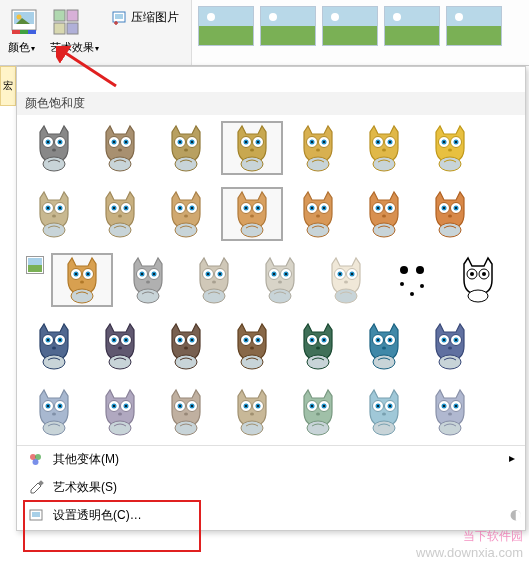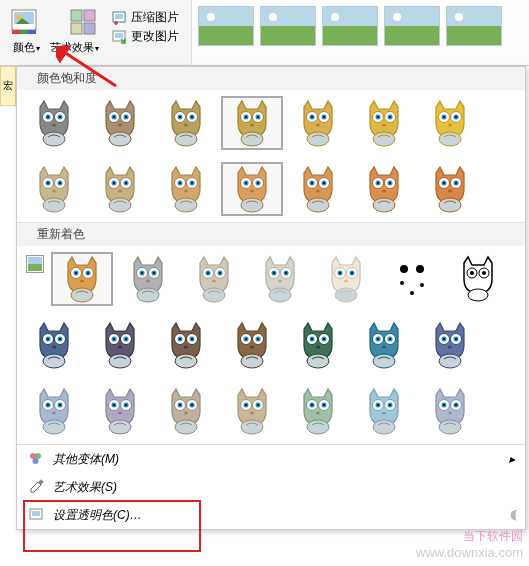--- a/index.html
+++ b/index.html
@@ -1,47 +1,47 @@
 <!DOCTYPE html>
 <html><head>
   <meta charset="utf-8">
   <style>
     * { margin: 0; padding: 0; box-sizing: border-box; }
     body { font-family: "Microsoft YaHei", sans-serif; font-size: 12px; background: #fff; width: 529px; height: 566px; overflow: hidden; position: relative; }
     
     .ribbon-top { display: flex; background: #f5f5f5; border-bottom: 1px solid #ccc; height: 66px; }
     .ribbon-left { display: flex; padding: 4px 0 0 4px; }
-    .ribbon-btn { display: flex; flex-direction: column; align-items: flex-end; padding: 2px 4px; margin-right: 2px; cursor: pointer; }
+    .ribbon-btn { display: flex; flex-direction: column; align-items: flex-start; padding: 2px 4px; margin-right: 2px; cursor: pointer; }
     .ribbon-btn-icon { width: 32px; height: 32px; display: flex; align-items: center; justify-content: center; }
     .ribbon-btn-label { font-size: 11px; margin-top: 2px; }
     .dropdown-arrow { font-size: 8px; margin-left: 1px; }
     
     .ribbon-small-btns { display: flex; flex-direction: column; padding: 4px 2px; }
     .ribbon-small-btn { display: flex; align-items: center; padding: 1px 4px; cursor: pointer; white-space: nowrap; }
     .ribbon-small-btn-icon { width: 16px; height: 16px; margin-right: 4px; display: flex; align-items: center; justify-content: center; }
     
     .gallery { display: flex; background: #fdfdfd; padding: 6px; gap: 6px; border-left: 1px solid #ddd; margin-left: 6px; flex: 1; }
     .gallery-thumb { width: 56px; height: 40px; border: 1px solid #b8c8d8; background: linear-gradient(to bottom, #b8d8e8 50%, #7ab055 50%); position: relative; }
     .gallery-thumb::before { content: ''; position: absolute; top: 6px; left: 8px; width: 8px; height: 8px; border-radius: 50%; background: #fff; }
     
     .dropdown-panel { background: #fff; border: 1px solid #ccc; box-shadow: 2px 2px 6px rgba(0,0,0,0.2); width: 510px; margin-left: 16px; position: relative; }
     
-    .section-header { background: #f3f3f3; padding: 3px 20px; font-size: 12px; color: #444; border-top: 1px solid #e0e0e0; }
+    .section-header { background: #f3f3f3; padding: 3px 8px; font-size: 12px; color: #444; border-top: 1px solid #e0e0e0; margin-top: 25px; }
     .section-header:first-child { border-top: none; }
     
     .thumb-row { display: flex; padding: 6px 6px; gap: 4px; flex-wrap: wrap; }
     .preset-indicator { width: 16px; height: 16px; border: 1px solid #fff; outline: 1px solid #999; background: linear-gradient(to bottom, #a8d0e8 50%, #7ab055 50%); margin: 4px 4px 0 4px; align-self: flex-start; }
     
     .color-thumb { width: 62px; height: 54px; border: 1px solid transparent; display: flex; align-items: center; justify-content: center; cursor: pointer; }
     .color-thumb.selected { border: 2px solid #aaa; background: #f8f8f8; }
     
     .cat-pic { width: 48px; height: 48px; position: relative; }
     
     .menu-items { border-top: 1px solid #e0e0e0; }
-    .menu-item { display: flex; align-items: center; padding: 5px 10px; cursor: pointer; font-style: italic; }
+    .menu-item { display: flex; padding: 5px 10px; cursor: pointer; }
     .menu-item-icon { width: 18px; height: 18px; margin-right: 8px; display: flex; align-items: center; justify-content: center; }
     
     .arrow-annotation { position: absolute; top: 46px; left: 56px; pointer-events: none; z-index: 10; }
     .red-box { position: absolute; border: 2px solid #e02020; pointer-events: none; z-index: 5; }
     
     .watermark { position: absolute; bottom: 6px; right: 6px; text-align: right; opacity: 0.6; pointer-events: none; }
     .watermark-logo { font-size: 24px; color: #888; }
     .watermark-text { font-size: 12px; color: #ec4899; }
     .watermark-url { font-size: 13px; color: #aaa; }
     
@@ -81,30 +81,20 @@
       <div class="ribbon-small-btn">
         <div class="ribbon-small-btn-icon">
             <svg width="14" height="14" viewBox="0 0 14 14">
               <rect x="1" y="1" width="12" height="10" fill="#fff" stroke="#4080c0"></rect>
               <rect x="3" y="3" width="8" height="5" fill="#a8d0e8"></rect>
               <path d="M2,12 L6,12 M4,10 L4,14" stroke="#c04040" stroke-width="1.5"></path>
             </svg>
           </div>
         <span>压缩图片</span>
       </div>
-      <div class="ribbon-small-btn">
-        <div class="ribbon-small-btn-icon">
-            <svg width="14" height="14" viewBox="0 0 14 14">
-              <rect x="1" y="1" width="12" height="10" fill="#fff" stroke="#888"></rect>
-              <rect x="3" y="3" width="8" height="5" fill="#a8d0e8"></rect>
-              <path d="M9,9 L13,13 M13,9 L13,13 L9,13" stroke="#40a040" stroke-width="1.5" fill="none"></path>
-            </svg>
-          </div>
-        <span>更改图片</span>
-      </div>
     </div>
   </div>
   <div class="gallery">
     <div class="gallery-thumb"></div>
     <div class="gallery-thumb"></div>
     <div class="gallery-thumb"></div>
     <div class="gallery-thumb"></div>
     <div class="gallery-thumb"></div>
   </div>
 </div>
@@ -308,21 +298,20 @@
             <circle cx="30" cy="18" r="2.5" fill="#2090c8"></circle>
     <circle cx="18" cy="18" r="1" fill="#000"></circle>
             <circle cx="30" cy="18" r="1" fill="#000"></circle>
     <ellipse cx="24" cy="26" rx="2" ry="1.5" fill="#b06020"></ellipse>
     <ellipse cx="24" cy="40" rx="11" ry="7" fill="#c8d4d8" stroke="#b06020"></ellipse>
     <path d="M18,38 Q24,34 30,38" fill="none" stroke="#b06020"></path>
   </svg></div>
       </div>
     </div>
 
-  <div class="section-header">重新着色</div>
   <div class="thumb-row" id="recolor-row-0">
     <div class="preset-indicator"></div>
   <div class="color-thumb selected">
         <div class="cat-pic"><svg width="48" height="48" viewBox="0 0 48 48">
     <path d="M10,8 L14,2 L18,10 L30,10 L34,2 L38,8 L38,24 Q38,38 24,38 Q10,38 10,24 Z" fill="#d8a050" stroke="#b07828" stroke-width="1.2"></path>
     <circle cx="18" cy="18" r="5.5" fill="#fff" stroke="#b07828"></circle>
             <circle cx="30" cy="18" r="5.5" fill="#fff" stroke="#b07828"></circle>
     <circle cx="18" cy="18" r="2.5" fill="#2090c8"></circle>
             <circle cx="30" cy="18" r="2.5" fill="#2090c8"></circle>
     <circle cx="18" cy="18" r="1" fill="#000"></circle>

